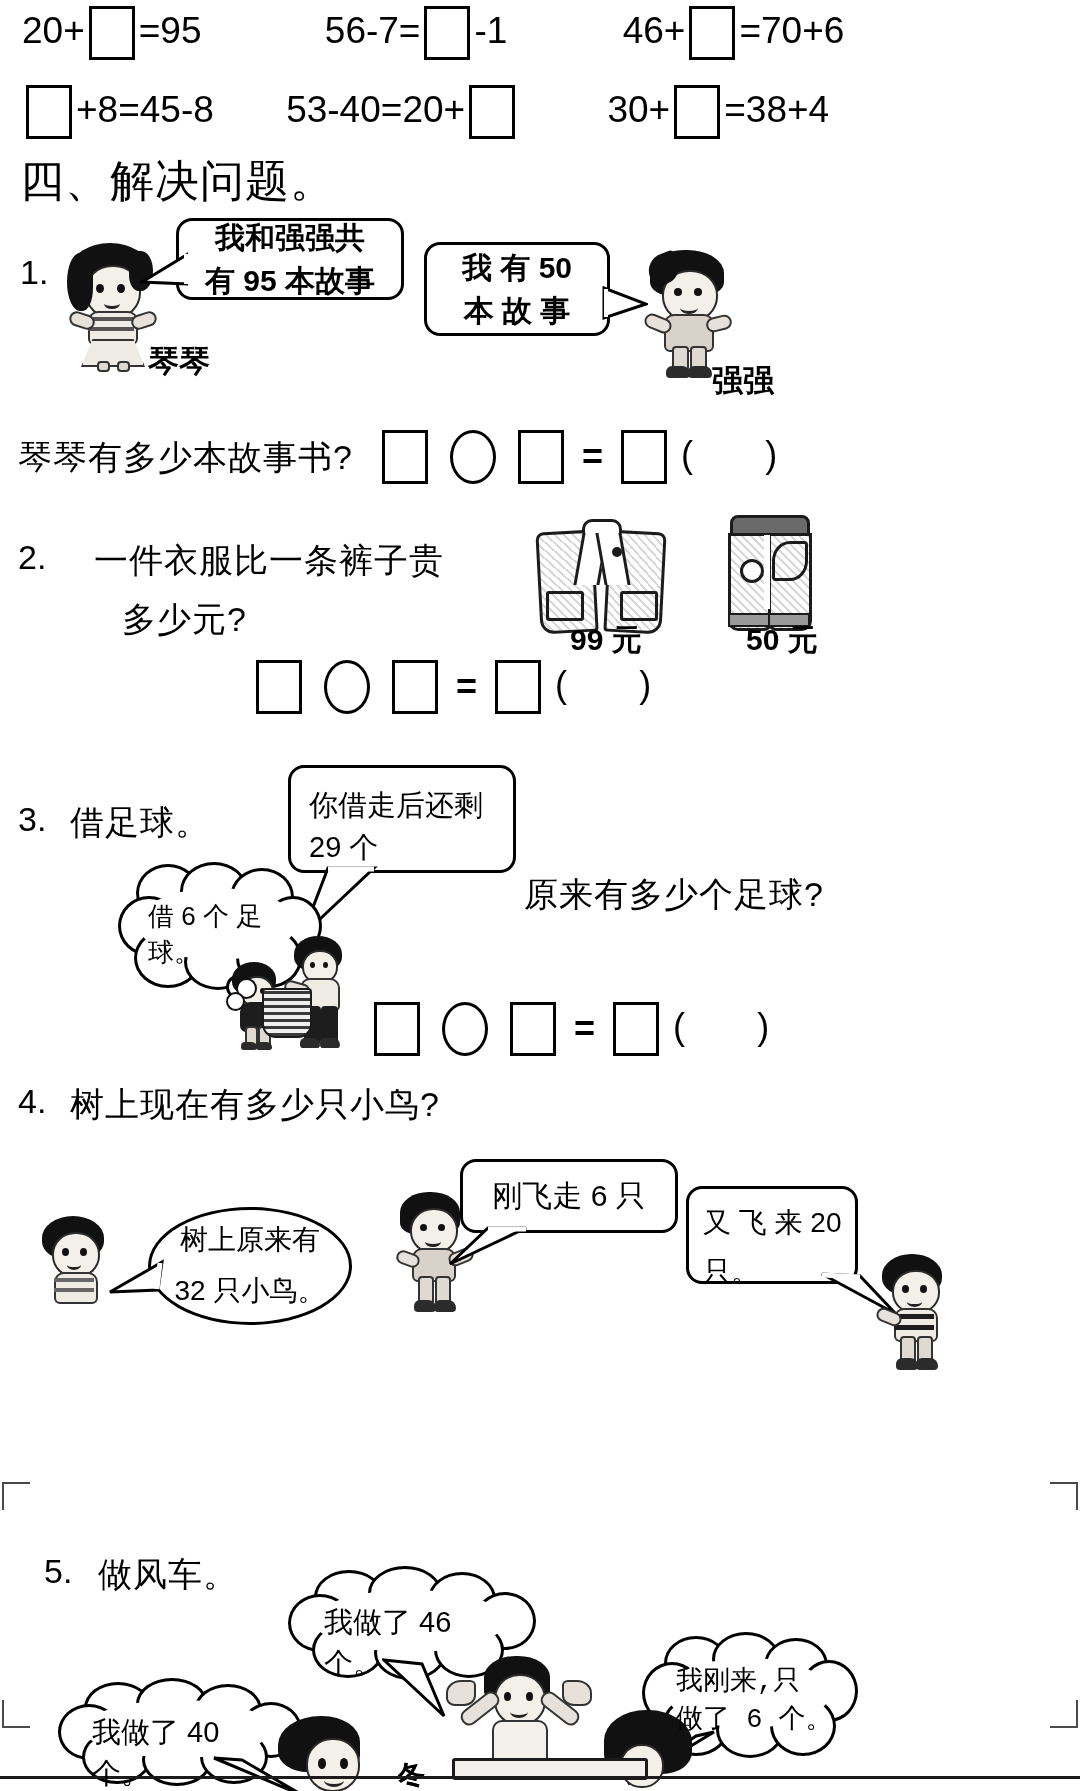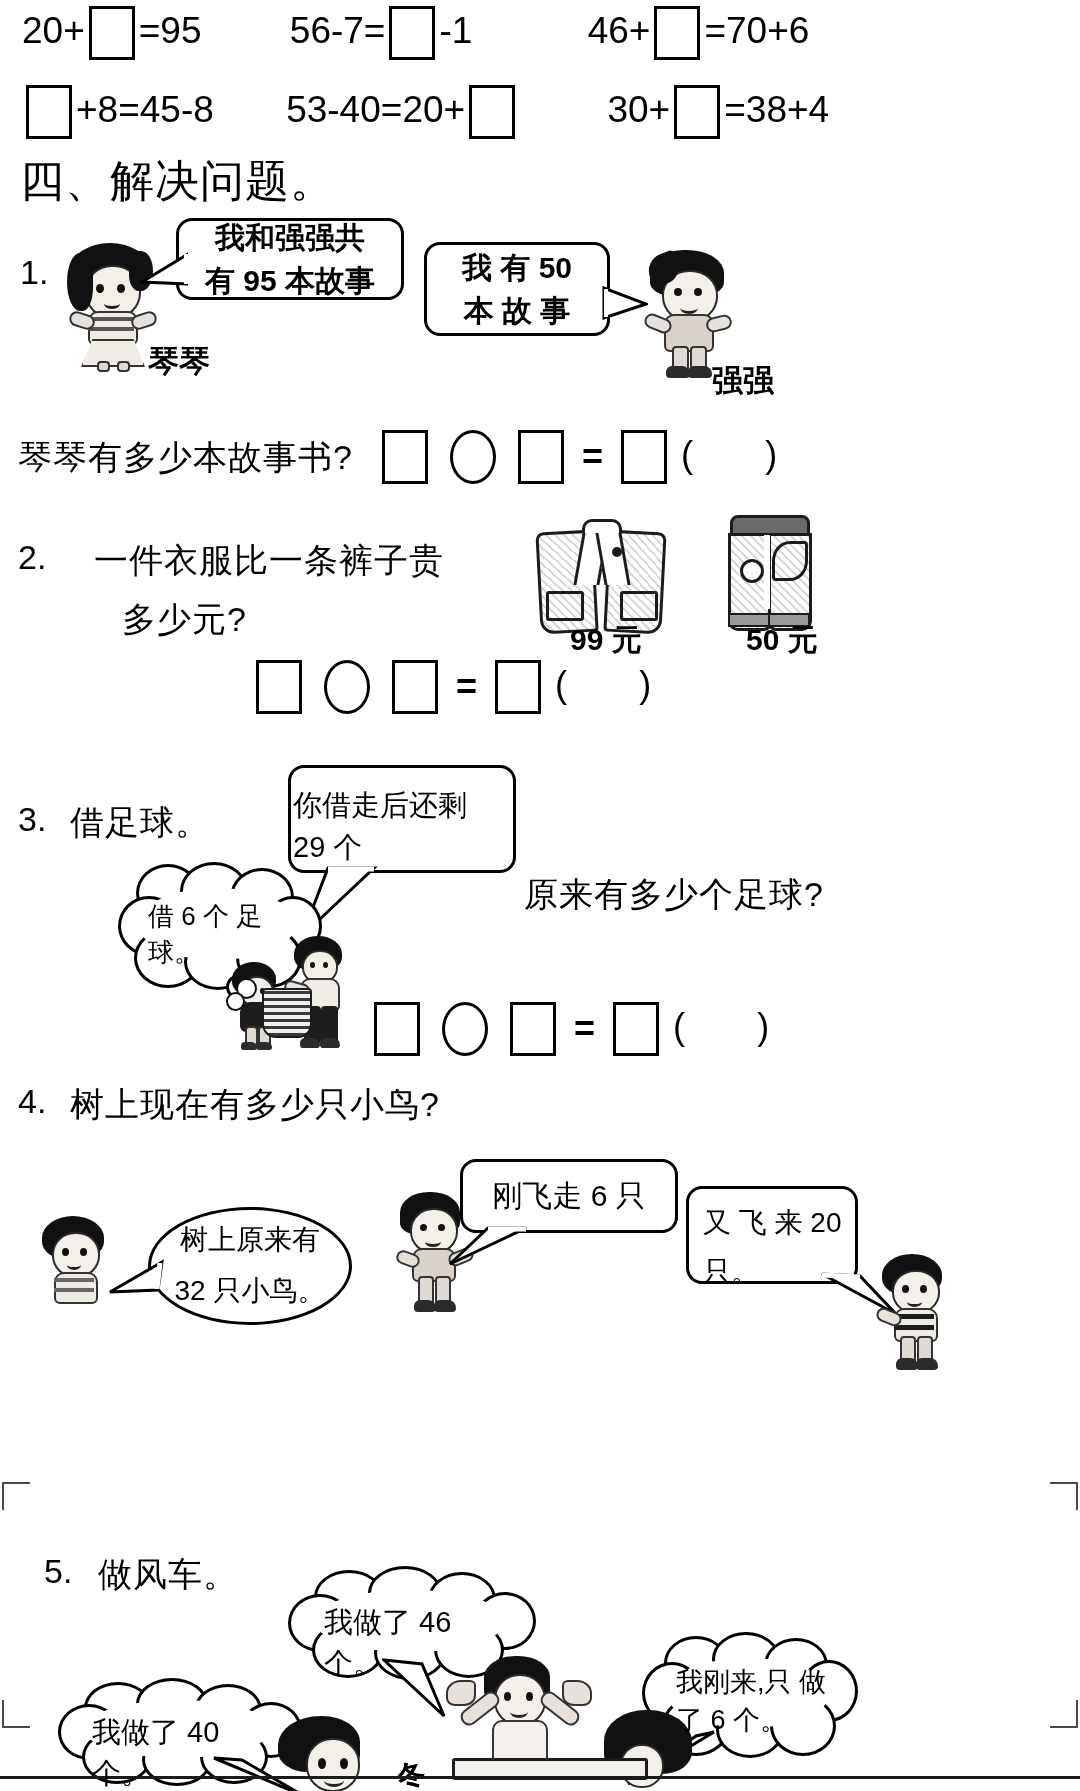--- a/index.html
+++ b/index.html
@@ -103,21 +103,21 @@
 <body>
 
 <div class="page">
 
   <div class="abs" style="left:0;top:0;width:1080px;height:150px;">
 
     <div class="eq-line" style="left:22px;top:6px;">
       <span class="eq-item">
         <span>20+</span><span class="blank"></span><span>=95</span>
       </span>
-      <span class="eq-item" style="margin-left:78px;">
+      <span class="eq-item" style="margin-left:113px;">
         <span>56-7=</span><span class="blank"></span><span>-1</span>
       </span>
       <span class="eq-item" style="margin-left:105px;">
         <span>46+</span><span class="blank"></span><span>=70+6</span>
       </span>
     </div>
 
     <div class="eq-line" style="left:22px;top:85px;">
       <span class="eq-item">
         <span></span><span class="blank"></span><span>+8=45-8</span>
@@ -241,21 +241,21 @@
     <span class="eqs">=</span>
     <span class="blank"></span>
     <span>(</span>
     <span style="display:inline-block;width:52px;"></span>
     <span>)</span>
   </div>
 
   <div class="abs pnum" style="left:18px;top:800px;">3.</div>
   <div class="abs ptext" style="left:70px;top:800px;text-align:right;">借足球。</div>
 
-  <div class="bub rect" style="left:288px;top:765px;width:228px;height:108px;padding:16px 2px;">
+  <div class="bub rect" style="left:288px;top:765px;width:228px;height:108px;padding:16px 18px;">
     <span class="ln">你借走后还剩</span>
     <span class="ln">29 个</span>
   </div>
   <svg class="abs" style="left:298px;top:866px;width:80px;height:74px;" viewBox="0 0 80 74">
     <polygon points="76,2 30,2 4,70" fill="#fff" stroke="#000" stroke-width="3"></polygon>
     <line x1="30" y1="3" x2="76" y2="3" stroke="#fff" stroke-width="5"></line>
   </svg>
 
   <div class="cloud" style="left:118px;top:862px;width:206px;height:124px;">
     <div class="lobe" style="left:18px;top:2px;width:58px;height:52px;"></div>
@@ -433,21 +433,21 @@
   <div class="cloud" style="left:642px;top:1632px;width:212px;height:122px;">
     <div class="lobe" style="left:22px;top:4px;width:58px;height:48px;"></div>
     <div class="lobe" style="left:70px;top:0px;width:62px;height:48px;"></div>
     <div class="lobe" style="left:122px;top:6px;width:58px;height:48px;"></div>
     <div class="lobe" style="left:0px;top:30px;width:54px;height:56px;"></div>
     <div class="lobe" style="left:158px;top:28px;width:52px;height:56px;"></div>
     <div class="lobe" style="left:20px;top:64px;width:62px;height:54px;"></div>
     <div class="lobe" style="left:74px;top:70px;width:62px;height:50px;"></div>
     <div class="lobe" style="left:128px;top:64px;width:60px;height:54px;"></div>
     <div class="body" style="left:24px;top:26px;width:164px;height:70px;border:none;"></div>
-    <div class="txt" style="left:34px;top:32px;width:160px;font-size:27px;">
+    <div class="txt" style="left:34px;top:32px;width:160px;font-size:27px;font-family:Liberation Mono, monospace;">
       <span class="ln">我刚来,只</span>
       <span class="ln">做了 6 个。</span>
     </div>
   </div>
   <svg class="abs" style="left:626px;top:1730px;width:90px;height:58px;" viewBox="0 0 90 58">
     <polygon points="88,2 70,6 2,54" fill="#fff" stroke="#000" stroke-width="3"></polygon>
   </svg>
 
   <div class="kid" style="left:440px;top:1656px;width:150px;height:132px;">
     <div class="hair" style="left:44px;top:0;width:66px;height:44px;border-radius:48% 48% 20% 20%;"></div>

